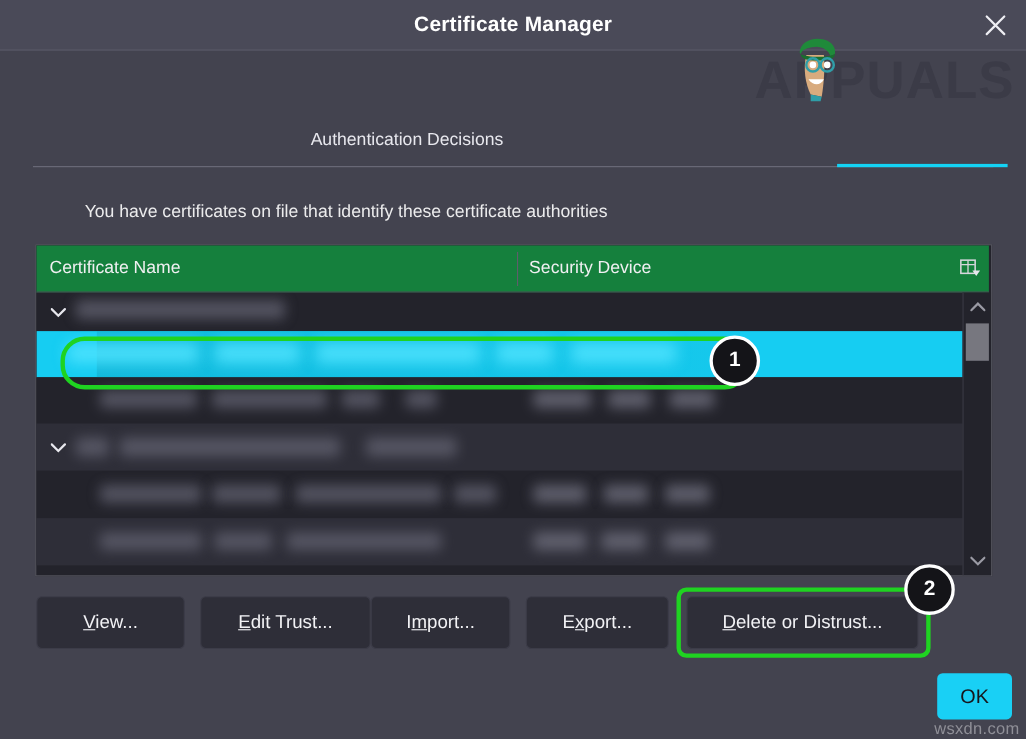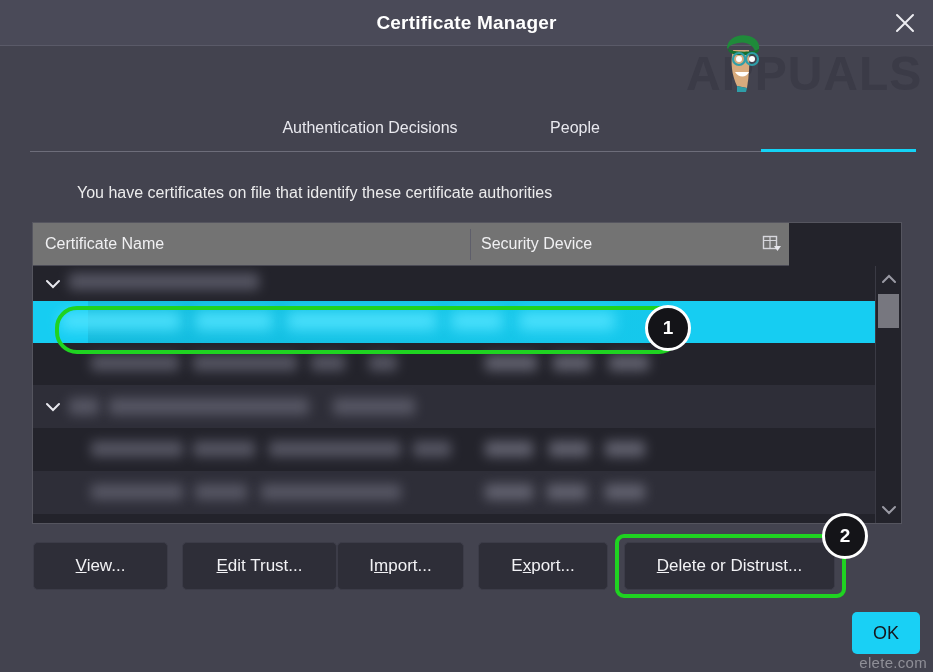--- a/index.html
+++ b/index.html
@@ -71,22 +71,22 @@
 
   
   .table-panel{
     position:absolute;left:32px;top:222px;width:870px;height:302px;
     background:#23232b;
     border:1px solid #55555f;
     box-sizing:border-box;
     overflow:hidden;
   }
   .thead{
-    position:absolute;left:0;top:0;width:756px;height:43px;
-    background:#737373;
+    position:absolute;left:0;top:0;width:866px;height:43px;
+    background:#15803d;
     border-bottom:1px solid #4a4a55;
     box-sizing:border-box;
   }
   .th{
     position:absolute;top:0;height:42px;display:flex;align-items:center;
     font-size:16px;color:#f0f0f2;
   }
   .th-sep{
     position:absolute;top:6px;width:1px;height:31px;background:#5e5e6a;
   }
@@ -219,21 +219,20 @@
     <path d="M26 27 L27 27" stroke="#2f9ea8" stroke-width="2"></path>
     <circle cx="20" cy="27" r="3" fill="#ffffff"></circle>
     <circle cx="33" cy="27" r="3" fill="#ffffff"></circle>
 
     <path d="M16 40 C20 46 27 46 30 40 Z" fill="#ffffff"></path>
   </svg>
 </div>
 
 <div class="tabs">
   <div class="tab" style="left:246px;width:248px;">Authentication Decisions</div>
-  <div class="tab" style="left:522px;width:106px;">People</div>
   <div class="tabs-rule"></div>
   <div class="tab-underline" style="left:761px;width:155px;"></div>
 </div>
 
 <div class="desc">You have certificates on file that identify these certificate authorities</div>
 
 <div class="table-panel">
 
   <div class="thead">
     <div class="th" style="left:12px;width:400px;">Certificate Name</div>
@@ -343,13 +342,13 @@
 </div>
 
 <div class="ok-btn">OK</div>
 
 <div class="anno-box" style="left:55px;top:306px;width:626px;height:48px;"></div>
 <div class="badge" style="left:645px;top:305px;">1</div>
 
 <div class="anno-box rect" style="left:615px;top:534px;width:231px;height:64px;"></div>
 <div class="badge" style="left:822px;top:513px;">2</div>
 
-<div class="footer-wm">elete.com</div>
+<div class="footer-wm">wsxdn.com</div>
 
 </body></html>

